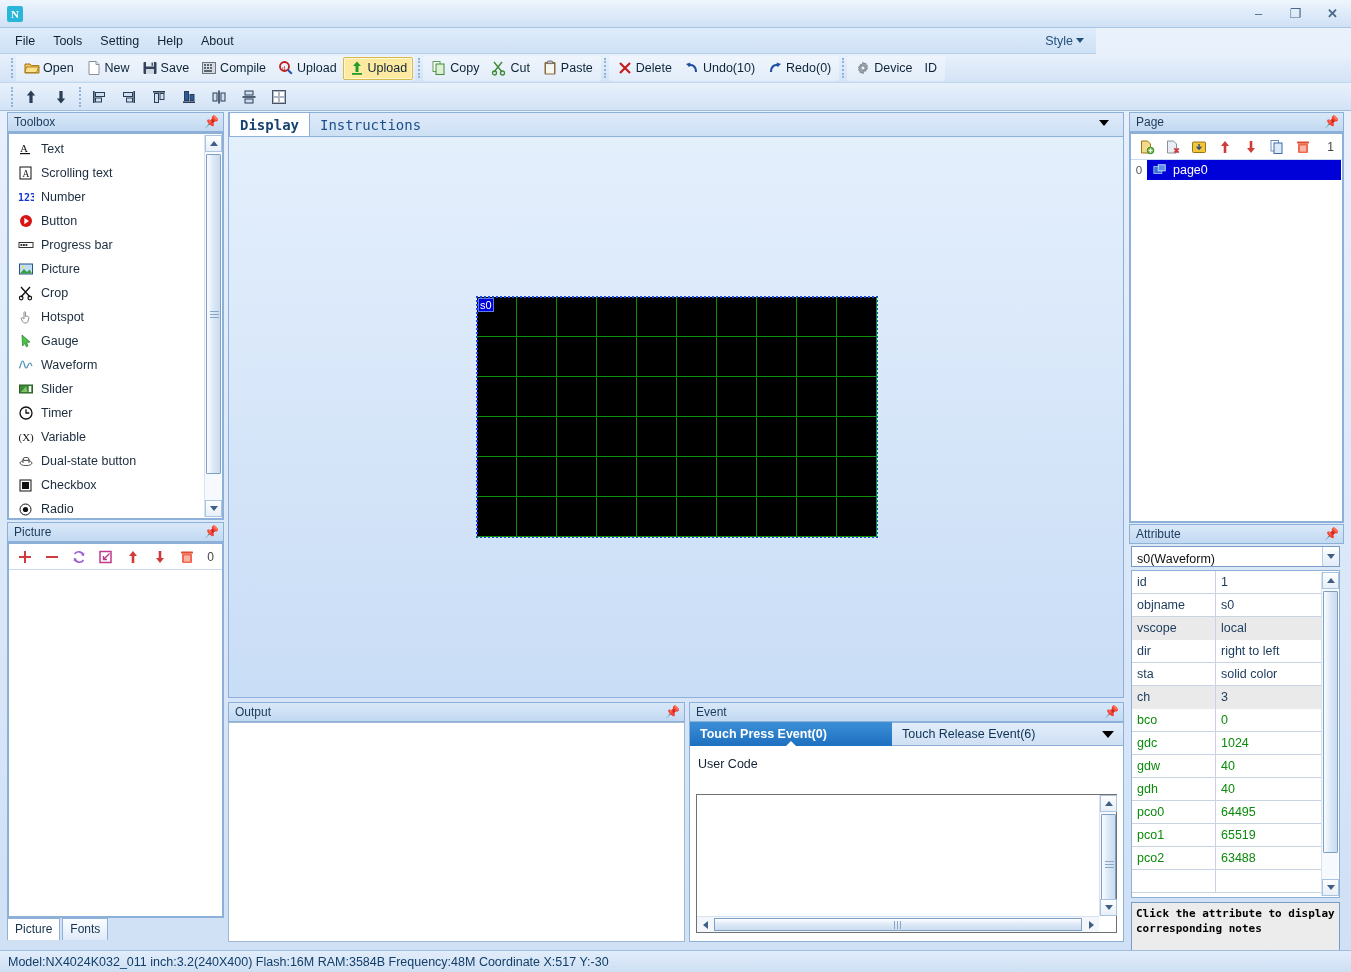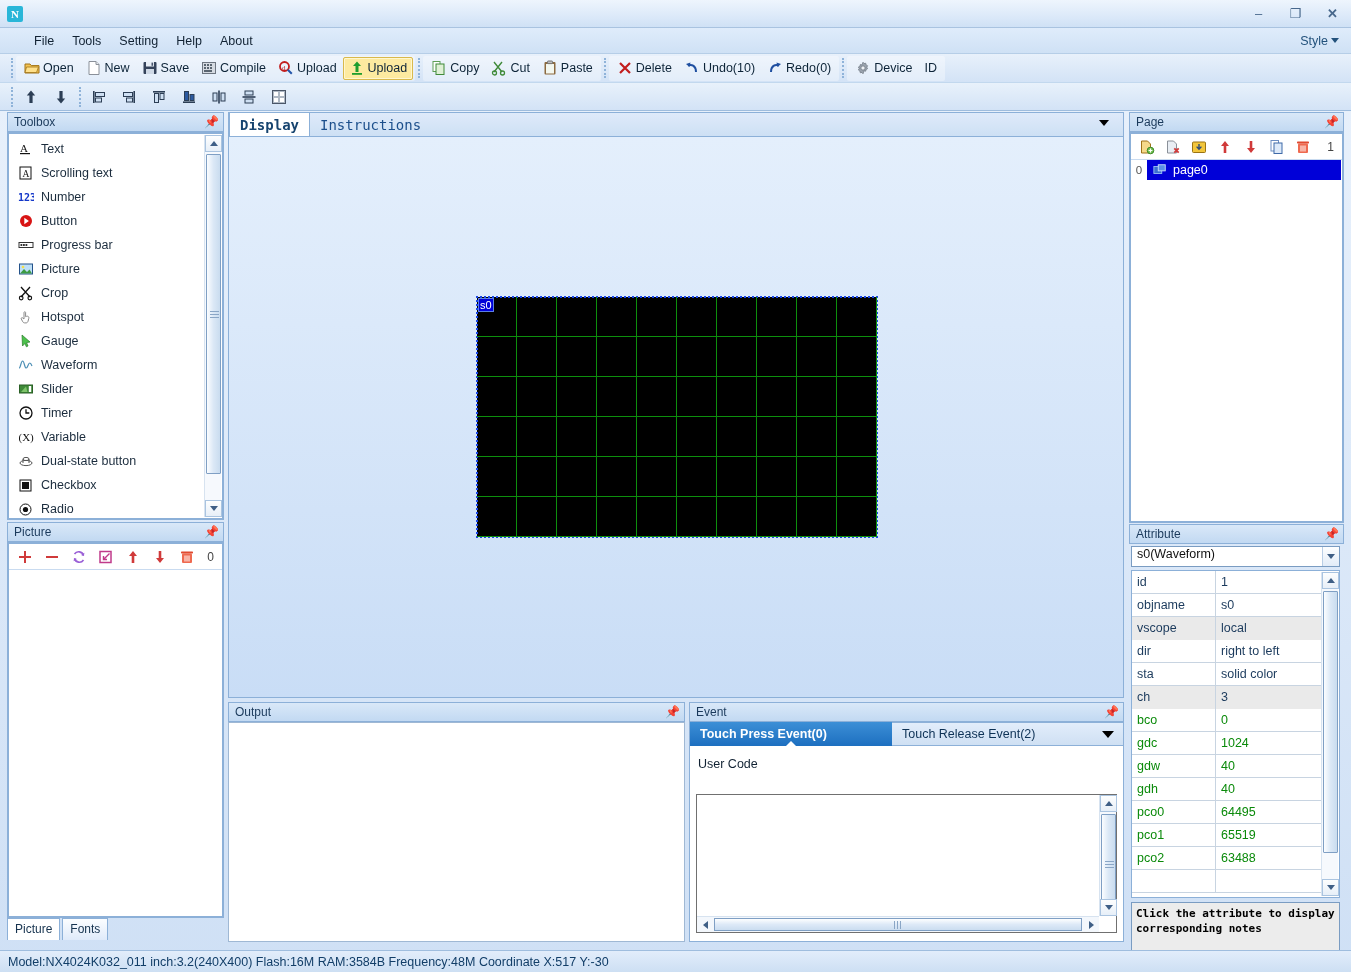--- a/index.html
+++ b/index.html
@@ -20,23 +20,23 @@
   .tb-icon .glyph { position:absolute; inset:0; background:#29b6d8;
      border-radius:2px; color:#fff; font-size:11px; font-weight:bold;
      line-height:16px; text-align:center; font-family:"Liberation Serif",serif; }
   .tb-title { font-size:12.5px; color:#3a5f85; white-space:nowrap; }
   .tb-btns { margin-left:auto; display:flex; height:100%; }
   .tb-btn { width:37px; height:27px; display:flex; align-items:center;
     justify-content:center; color:#48688c; font-size:13px; }
   .tb-btn.close { font-weight:bold; }
 
   
-  .menubar { position:absolute; left:0; top:28px; width:1351px; height:26px;
+  .menubar { position:absolute; left:0; top:28px; width:1096px; height:26px;
     background:linear-gradient(#dfecfb,#cfe1f5);
-    border-bottom:1px solid #b6cee7; display:flex; align-items:center; padding-left:25px; }
+    border-bottom:1px solid #b6cee7; display:flex; align-items:center; padding-left:6px; }
   .menu-item { padding:3px 9px; font-size:12.5px; color:#123; cursor:default; }
   .style-menu { margin-left:auto; margin-right:12px; font-size:12.5px;
     color:#23527c; display:flex; align-items:center; gap:3px; }
   .caret-dn { width:0;height:0;border-left:4px solid transparent;
     border-right:4px solid transparent;border-top:5px solid #23527c; }
 
   
   .toolbar1 { position:absolute; left:0; top:54px; width:1351px; height:29px;
     background:linear-gradient(#e8f1fb,#d3e3f6); display:flex; align-items:center;
     padding-left:8px; border-bottom:1px solid #c2d8ee; }
@@ -173,21 +173,21 @@
     padding:0 8px; border-bottom:1px solid #c9dbf0; }
   .page-count { margin-left:auto; font-size:12px; color:#444; }
   .page-row { display:flex; align-items:center; height:20px; font-size:12.5px; }
   .page-idx { width:16px; text-align:center; color:#555; font-size:11.5px; }
   .page-item { flex:1; display:flex; align-items:center; gap:6px;
     background:#0000d8; color:#fff; padding-left:6px; height:20px; margin-right:1px; }
 
   
   #attr { position:absolute; left:1129px; top:524px; width:215px; height:418px; }
   .attr-combo { position:absolute; left:2px; top:22px; width:209px; height:21px;
-    background:#fff; border:1px solid #7a9cc2; display:flex; align-items:flex-start;
+    background:#fff; border:1px solid #7a9cc2; display:flex; align-items:flex-end;
     padding-left:5px; font-size:12.5px; color:#111; }
   .combo-btn { margin-left:auto; width:17px; height:19px;
     background:linear-gradient(#fdfeff,#e2ecf8); border-left:1px solid #b9cee6;
     display:flex; align-items:center; justify-content:center; }
   .attr-grid { position:absolute; left:2px; top:46px; width:209px; height:328px;
     border:1px solid #8cb0d8; background:#fff; overflow:hidden; }
   .agrid-inner { position:absolute; left:0; top:0; right:17px; bottom:0; }
   .arow { display:flex; height:23px; border-bottom:1px solid #c8d4e1;
     font-size:12.5px; align-items:center; }
   .acell-k { width:84px; padding-left:5px; border-right:1px solid #c8d4e1;
@@ -674,21 +674,21 @@
     <div class="obody"></div>
   </div>
 
   <div id="event">
     <div class="panel-hdr">
       <span>Event</span>
       <span class="pin">📌</span>
     </div>
     <div class="ev-tabbar">
       <span class="ev-tab active">Touch Press Event(0)</span>
-      <span class="ev-tab">Touch Release Event(2)</span>
+      <span class="ev-tab">Touch Release Event(6)</span>
       <span class="ev-caret"></span>
     </div>
     <div class="ev-body">
       <div class="ev-lbl">User Code</div>
       <div class="code-area">
         <div class="vscroll" style="right:0;top:0;bottom:16px;">
           <div class="vs-arrow top">
               <span class="arrow-up"></span>
             </div>
           <div class="vs-thumb" style="top:19px;height:100px;">

